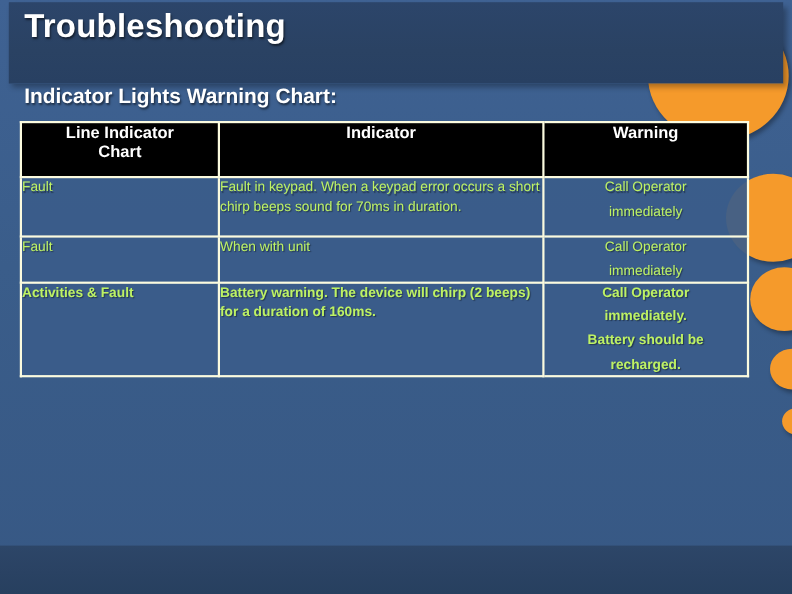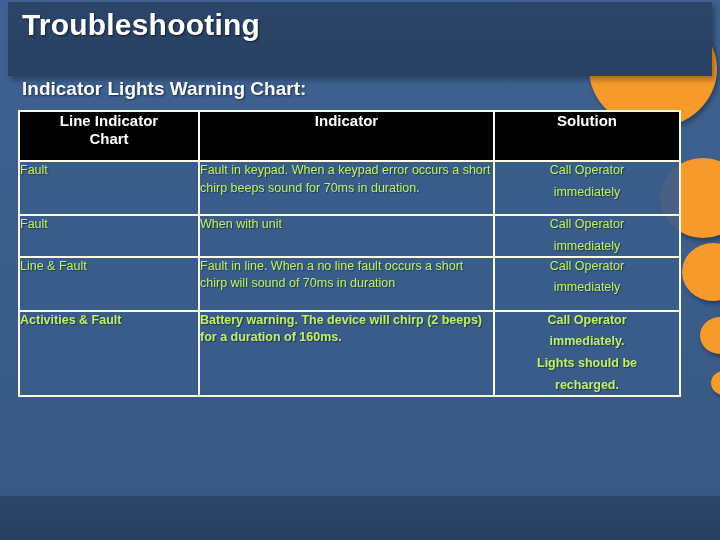--- a/index.html
+++ b/index.html
@@ -146,54 +146,46 @@
         <col class="col-b">
         <col class="col-c">
     </colgroup>
     <thead>
       <tr>
         <th>
           <span>Line Indicator</span><br>
           <span>Chart</span>
         </th>
         <th>Indicator</th>
-        <th>Solution</th>
+        <th>Warning</th>
       </tr>
     </thead>
     <tbody>
       <tr class="r1">
         <td>Fault</td>
         <td>Fault in keypad. When a keypad error occurs a short chirp beeps sound for 70ms in duration.</td>
         <td>
           <span class="sol-line">Call Operator</span>
           <span class="sol-line">immediately</span>
         </td>
       </tr>
       <tr class="r2">
         <td>Fault</td>
         <td>When with unit</td>
         <td>
           <span class="sol-line">Call Operator</span>
           <span class="sol-line">immediately</span>
         </td>
       </tr>
-      <tr class="r3">
-        <td>Line &amp; Fault</td>
-        <td>Fault in line. When a no line fault occurs a short chirp will sound of 70ms in duration</td>
-        <td>
-          <span class="sol-line">Call Operator</span>
-          <span class="sol-line">immediately</span>
-        </td>
-      </tr>
       <tr class="r4">
         <td>Activities &amp; Fault</td>
         <td>Battery warning. The device will chirp (2 beeps) for a duration of 160ms.</td>
         <td>
           <span class="sol-line">Call Operator</span>
           <span class="sol-line">immediately.</span>
-          <span class="sol-line">Lights should be</span>
+          <span class="sol-line">Battery should be</span>
           <span class="sol-line">recharged.</span>
         </td>
       </tr>
     </tbody>
   </table>
 
 </div>
 
 </body></html>

